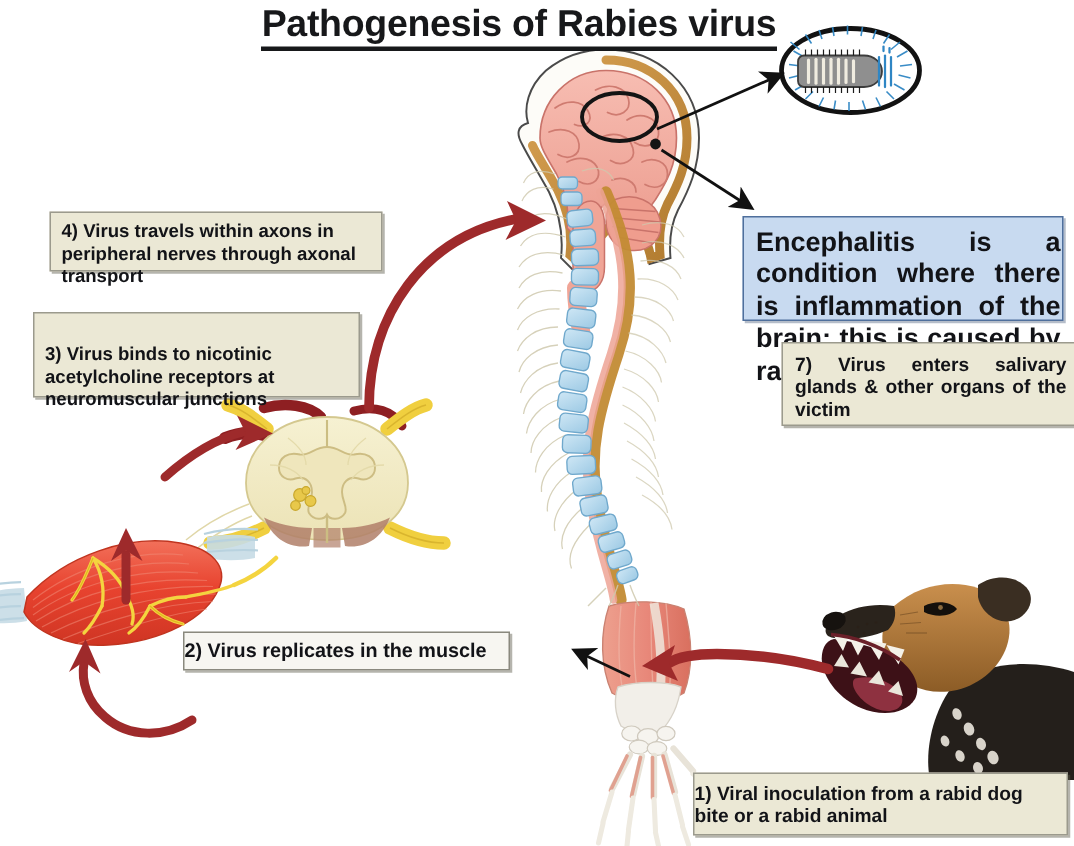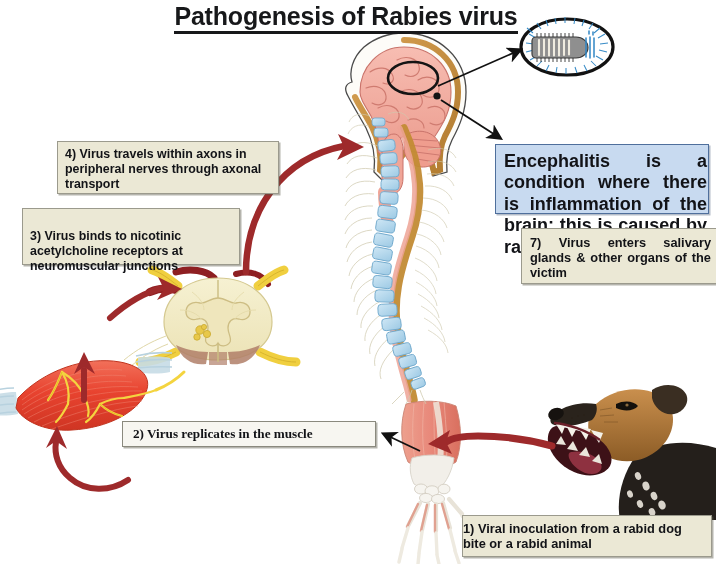--- a/index.html
+++ b/index.html
@@ -67,26 +67,26 @@
   }
   .box-blue {
     background: #c8daf0;
     border: 1px solid #4f6f9c;
     box-shadow: 1.5px 1.5px 0 rgba(70,90,120,0.40);
   }
   .just { text-align: justify; text-align-last: left; }
 
   
   #box5 { left: 95px;  top: 73px;  width: 240px; height: 53px;  padding: 5px 7px 4px 7px; font-size: 12.4px; }
-  #box4 { left: 57px;  top: 141px; width: 222px; height: 53px;  padding: 5px 7px 21px 7px; font-size: 12.4px; }
+  #box4 { left: 33px;  top: 141px; width: 222px; height: 40px;  padding: 5px 7px 21px 7px; font-size: 12.4px; }
   #box3 { left: 22px;  top: 208px; width: 218px; height: 57px;  padding: 20px 7px 4px 7px; font-size: 12.4px; }
   #box6 { left: 481px; top: 79px;  width: 230px; height: 38px;  padding: 4px 6px 3px 7px; font-size: 12.4px; }
   #boxE { left: 495px; top: 144px; width: 214px; height: 70px;  padding: 6px 1px 5px 8px; font-size: 18px; }
   #box7 { left: 479px; top: 228px; width: 198px; height: 56px;  padding: 6px 7px 4px 8px; font-size: 12.8px; margin-left: 42px; }
-  #box2 { left: 122px; top: 421px; width: 254px; height: 26px;  padding: 4px 6px 3px 10px; font-size: 13.2px; font-family: Liberation Serif, serif; }
+  #box2 { left: 122px; top: 421px; width: 218px; height: 26px;  padding: 4px 6px 3px 0; font-size: 13.2px; }
   #box1 { left: 462px; top: 515px; width: 250px; height: 42px;  padding: 5px 6px 4px 0; font-size: 12.8px; }
 
   .box p { margin: 0; }
 </style>
 </head>
 <body>
 
 <div id="canvas">
 
   <svg class="layer-svg" viewBox="0 0 716 564">

